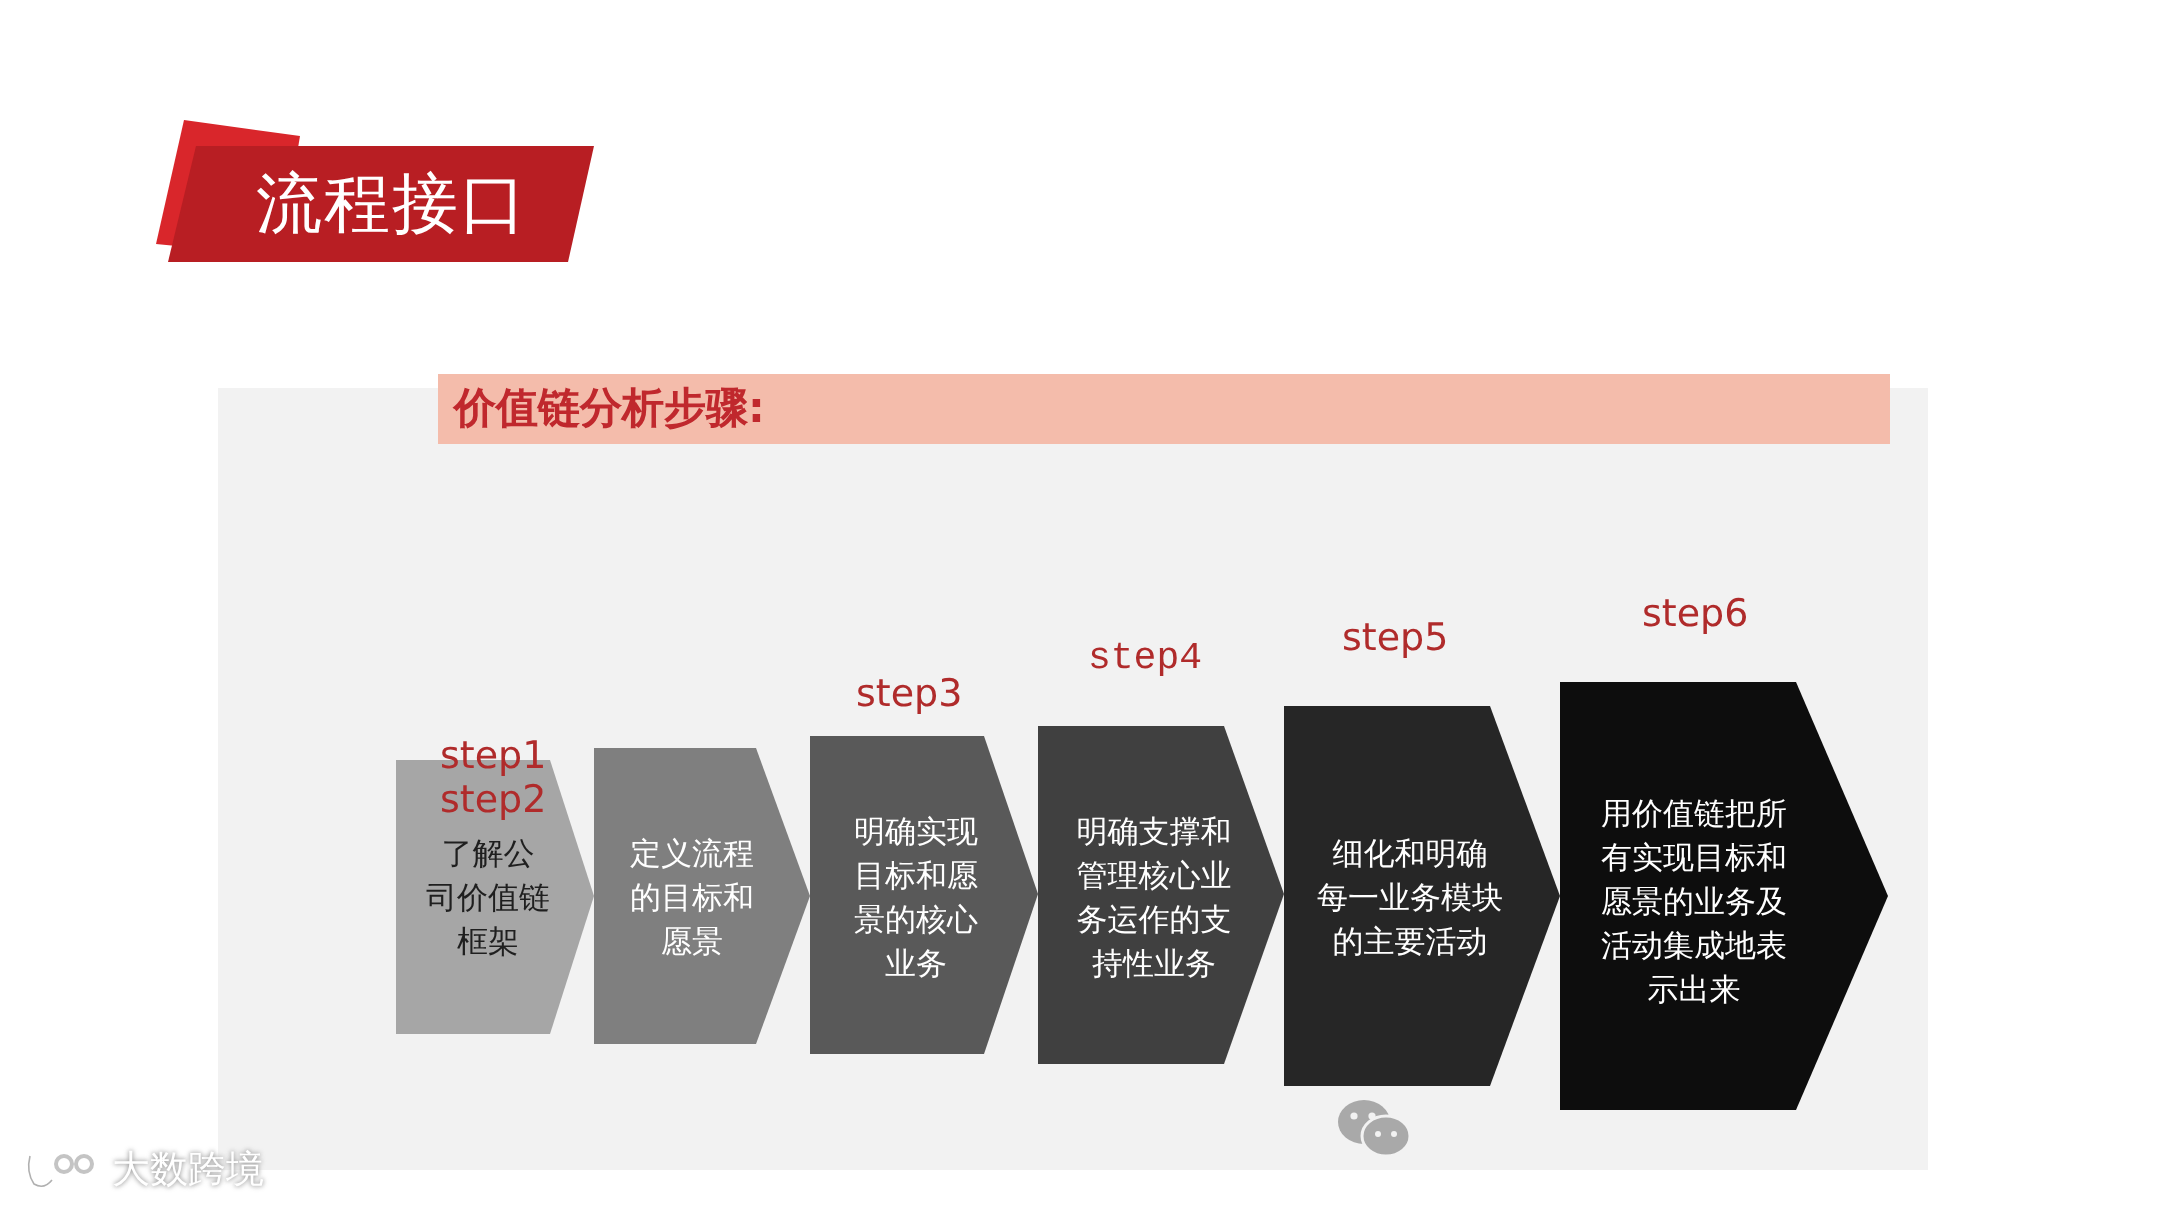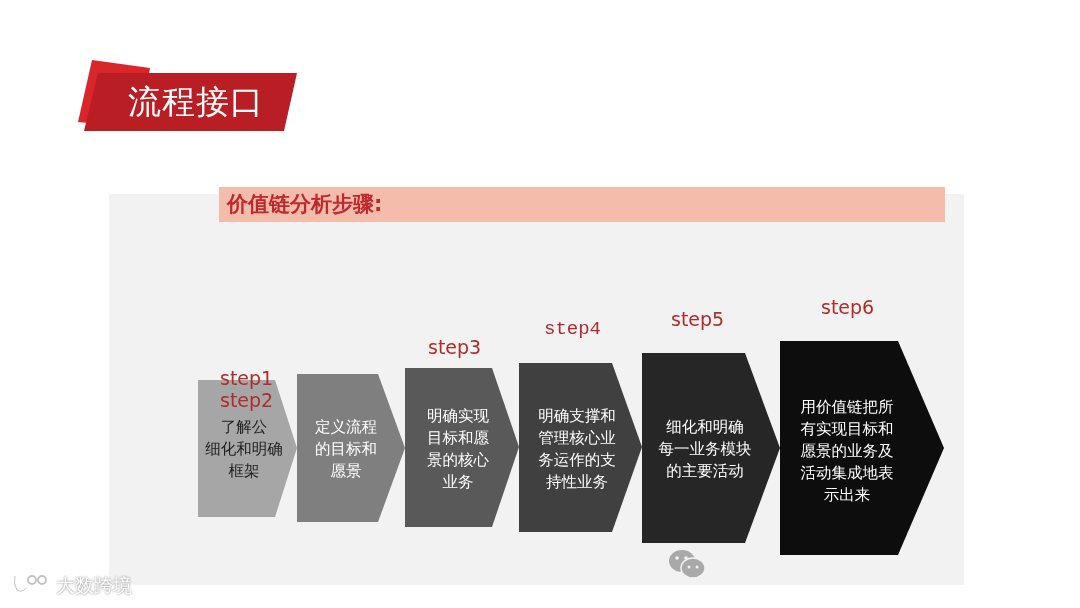--- a/index.html
+++ b/index.html
@@ -8,21 +8,21 @@
   .abs { position:absolute; }
   .banner-svg { left:0; top:0; }
   .title { left:128px; top:82px; font-size:33px; color:#ffffff; letter-spacing:1px; line-height:40px; }
   .panel { left:109px; top:194px; width:855px; height:391px; background:#f2f2f2; }
   .pinkbar { left:219px; top:187px; width:726px; height:35px; background:#f4bcab; }
   .pinkbar span { position:absolute; left:8px; top:3px; font-size:21px; font-weight:bold; color:#c0282d; line-height:28px; }
   .arrows-svg { left:0; top:0; }
   .step-label { font-size:19px; color:#b02b2b; line-height:22px; }
   .arrow-text { text-align:center; font-size:15.5px; line-height:22px; white-space:pre-line; }
   .watermark { left:667px; top:548px; font-size:26px; color:#a9a9a9; line-height:34px; display:flex; align-items:center; gap:8px; }
-  .brand { left:12px; top:572px; font-size:19px; color:#ffffff; line-height:26px; display:flex; align-items:flex-start; gap:4px;
+  .brand { left:12px; top:572px; font-size:19px; color:#ffffff; line-height:26px; display:flex; align-items:center; gap:4px;
            text-shadow: 0 0 2px #9a9a9a, 0 0 3px #bdbdbd; }
 </style>
 </head>
 <body>
 
 <svg class="abs banner-svg" width="320" height="150">
   <polygon points="92,60 150,68 140,128 78,122" fill="#d9262b"></polygon>
   <polygon points="98,73 297,73 284,131 84,131" fill="#b81e23"></polygon>
 </svg>
 <div class="abs title">流程接口</div>
@@ -45,21 +45,21 @@
 <div class="abs step-label" style="left:220px; top:339px;margin-top:28px;">
   <div>step1</div>
   <div>step2</div>
 </div>
 <div class="abs step-label" style="left:428px; top:326px;margin-top:10px;">step3</div>
 <div class="abs step-label" style="left:544px; top:318px;font-family:Liberation Mono, monospace;">step4</div>
 <div class="abs step-label" style="left:671px; top:308px;">step5</div>
 <div class="abs step-label" style="left:780px; top:296px;margin-left:41px;">step6</div>
 
 <div class="abs arrow-text" style="left:200px; top:416px; width:88px; color:#1f1f1f;">了解公
-细化和明确
+司价值链
 框架</div>
 <div class="abs arrow-text" style="left:300px; top:416px; width:92px; color:#ffffff;">定义流程
 的目标和
 愿景</div>
 <div class="abs arrow-text" style="left:408px; top:405px; width:100px; color:#ffffff;">明确实现
 目标和愿
 景的核心
 业务</div>
 <div class="abs arrow-text" style="left:521px; top:405px; width:112px; color:#ffffff;">明确支撑和
 管理核心业

